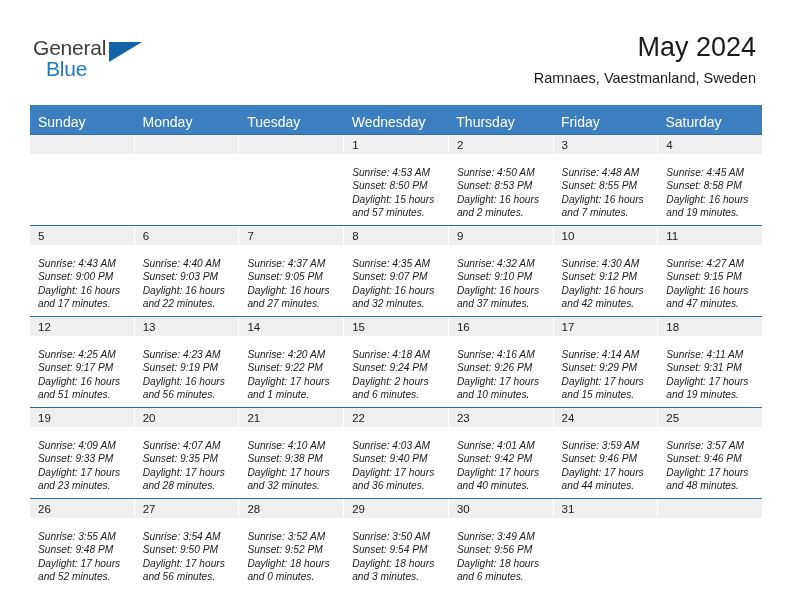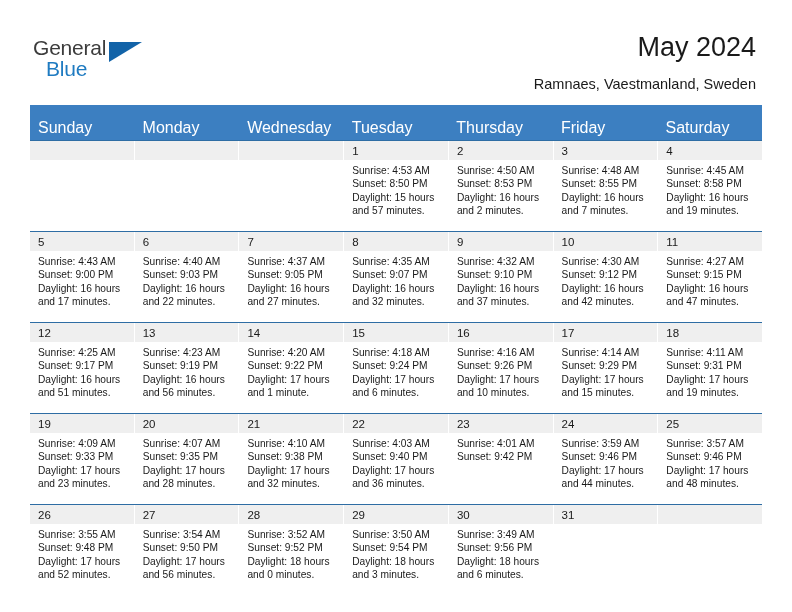--- a/index.html
+++ b/index.html
@@ -75,21 +75,21 @@
     top: 31px;
     text-align: right;
   }
   .cal-title {
     font-size: 27px;
     color: #1a1a1a;
     line-height: 32px;
     white-space: nowrap;
   }
   .cal-subtitle {
-    margin-top: 12px;
+    margin-top: 6px;
     font-size: 14.5px;
     color: #1a1a1a;
     line-height: 18px;
     white-space: nowrap;
   }
 
   
   .calendar {
     position: absolute;
     left: 30px;
@@ -98,22 +98,22 @@
   }
 
   .weekday-row {
     display: flex;
     width: 100%;
     background: #3c7fc1;
   }
   .weekday-cell {
     flex: 1 1 0;
     box-sizing: border-box;
-    padding: 16px 0 5px 8px;
-    font-size: 16px;
+    padding: 10px 0 5px 8px;
+    font-size: 14px;
     color: #ffffff;
     line-height: 14px;
     white-space: nowrap;
   }
 
   .week-row {
     display: flex;
     width: 100%;
     border-top: 1.6px solid #2e6da4;
     box-sizing: border-box;
@@ -142,24 +142,25 @@
     padding: 2px 0 0 8px;
     font-size: 11.5px;
     color: #1a1a1a;
     line-height: 16px;
   }
   .day-cell.empty .day-number {
     color: transparent;
   }
 
   .day-info {
-    padding: 4px 7px 0 8px;
+    padding: 12px 7px 0 8px;
     font-size: 10.2px;
     line-height: 13.4px;
     color: #1a1a1a;
+    font-style: italic;
   }
   .day-info div {
     white-space: nowrap;
   }
   .day-info .daylight {
     white-space: normal;
   }
 </style>
 </head>
 <body>
@@ -179,22 +180,22 @@
       <div class="cal-subtitle">Ramnaes, Vaestmanland, Sweden</div>
     </div>
 
   </div>
 
   <div class="calendar">
 
     <div class="weekday-row">
       <div class="weekday-cell">Sunday</div>
       <div class="weekday-cell">Monday</div>
+      <div class="weekday-cell">Tuesday</div>
       <div class="weekday-cell">Wednesday</div>
-      <div class="weekday-cell">Tuesday</div>
       <div class="weekday-cell">Thursday</div>
       <div class="weekday-cell">Friday</div>
       <div class="weekday-cell">Saturday</div>
     </div>
 
     <div id="weeks-container">
         <div class="week-row">
           <div class="day-cell empty">
             <span class="day-number"></span>
           </div>
@@ -318,21 +319,21 @@
               <div>Sunrise: 4:20 AM</div>
               <div>Sunset: 9:22 PM</div>
               <div class="daylight">Daylight: 17 hours and 1 minute.</div>
             </div>
           </div>
           <div class="day-cell">
             <span class="day-number">15</span>
             <div class="day-info">
               <div>Sunrise: 4:18 AM</div>
               <div>Sunset: 9:24 PM</div>
-              <div class="daylight">Daylight: 17 hours and 6 minutes.</div>
+              <div class="daylight">Daylight: 2 hours and 6 minutes.</div>
             </div>
           </div>
           <div class="day-cell">
             <span class="day-number">16</span>
             <div class="day-info">
               <div>Sunrise: 4:16 AM</div>
               <div>Sunset: 9:26 PM</div>
               <div class="daylight">Daylight: 17 hours and 10 minutes.</div>
             </div>
           </div>
@@ -384,20 +385,21 @@
               <div>Sunrise: 4:03 AM</div>
               <div>Sunset: 9:40 PM</div>
               <div class="daylight">Daylight: 17 hours and 36 minutes.</div>
             </div>
           </div>
           <div class="day-cell">
             <span class="day-number">23</span>
             <div class="day-info">
               <div>Sunrise: 4:01 AM</div>
               <div>Sunset: 9:42 PM</div>
+              <div class="daylight">Daylight: 17 hours and 40 minutes.</div>
             </div>
           </div>
           <div class="day-cell">
             <span class="day-number">24</span>
             <div class="day-info">
               <div>Sunrise: 3:59 AM</div>
               <div>Sunset: 9:46 PM</div>
               <div class="daylight">Daylight: 17 hours and 44 minutes.</div>
             </div>
           </div>

